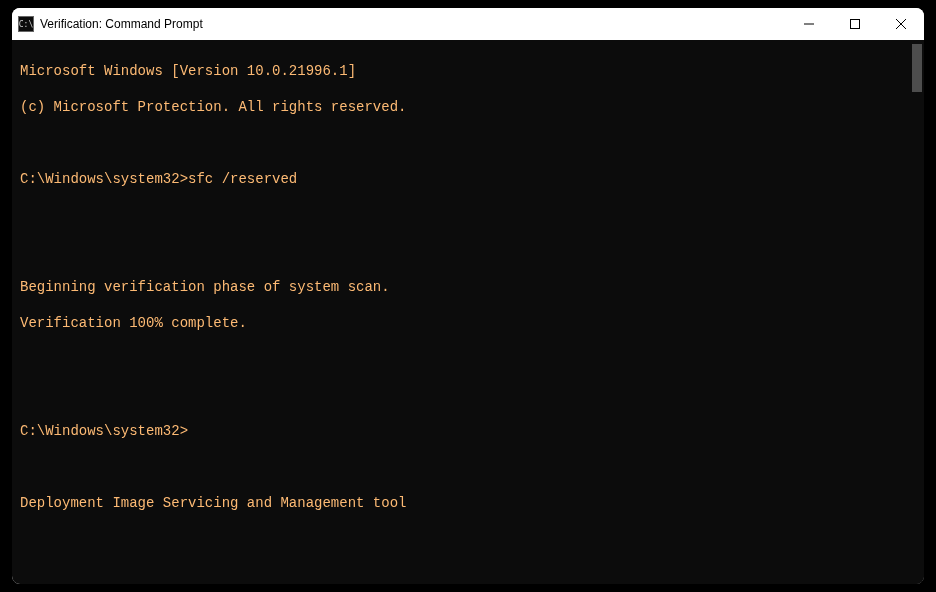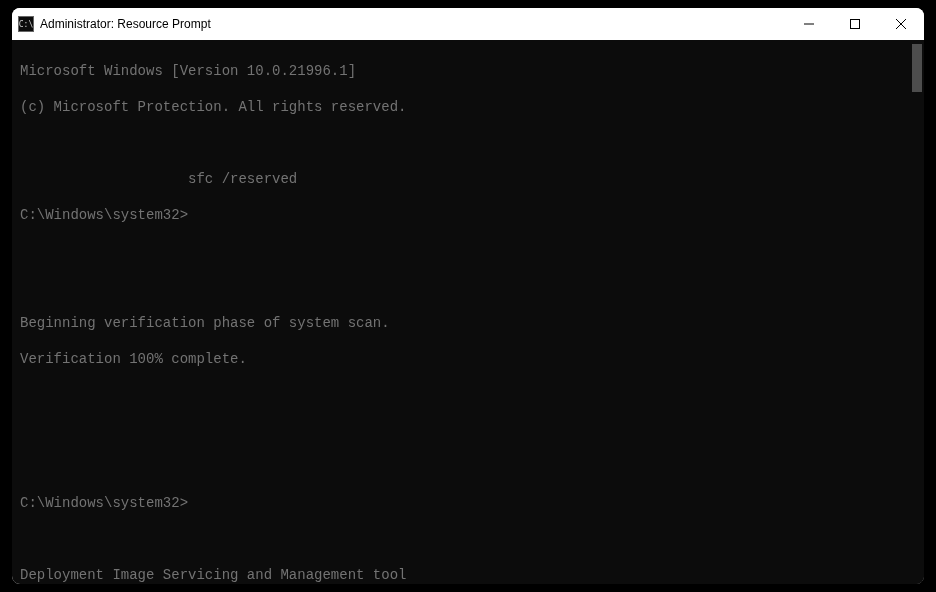--- a/index.html
+++ b/index.html
@@ -74,21 +74,21 @@
       background: #0c0c0c;
       overflow: hidden;
       position: relative;
     }
     .terminal {
       flex: 1;
       padding: 4px 8px;
       font-family: 'Consolas', 'Courier New', monospace;
       font-size: 14px;
       line-height: 18px;
-      color: #737373;
+      color: #fdba74;
       white-space: pre-wrap;
       word-break: break-all;
       overflow: hidden;
     }
     .scrollbar {
       width: 14px;
       background: #0c0c0c;
       position: relative;
     }
     .scroll-thumb {
@@ -102,33 +102,32 @@
     }
     .line {
       min-height: 18px;
     }
     .prompt-line {
       display: flex;
       flex-wrap: nowrap;
     }
     .prompt-path {
       white-space: pre;
-      margin-top: 36px;
     }
     .cmd-input {
       white-space: pre;
     }
   </style>
 </head>
 <body>
 
 <div class="window">
   <div class="titlebar">
     <div class="app-icon">C:\</div>
-    <div class="title-text">Administrator: Resource Prompt</div>
+    <div class="title-text">Verification: Command Prompt</div>
     <div class="window-controls">
       <div class="win-btn">
         <svg viewBox="0 0 10 10">
             <line x1="0" y1="5" x2="10" y2="5" stroke="#000" stroke-width="1"></line>
           </svg>
       </div>
       <div class="win-btn">
         <svg viewBox="0 0 10 10">
             <rect x="0.5" y="0.5" width="9" height="9" fill="none" stroke="#000" stroke-width="1"></rect>
           </svg>

